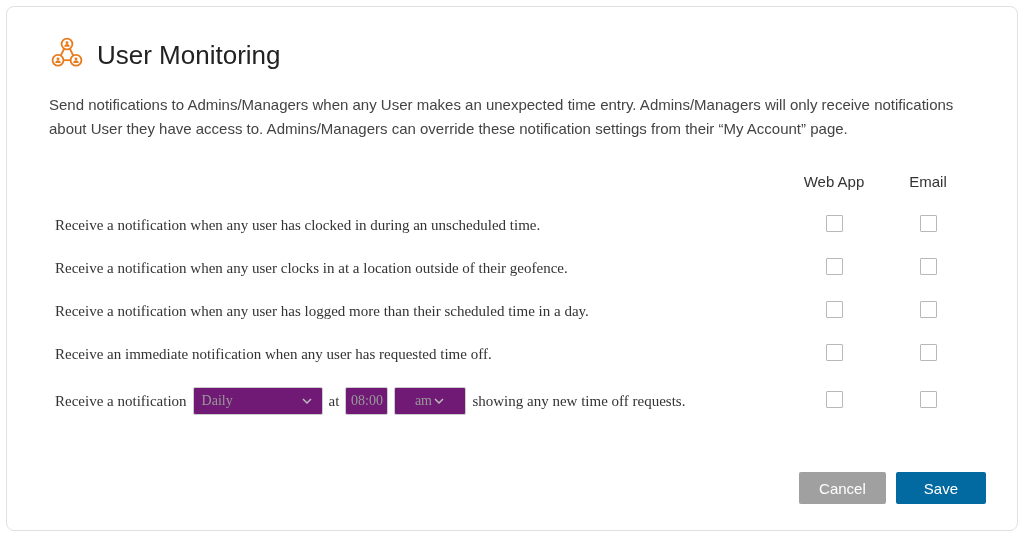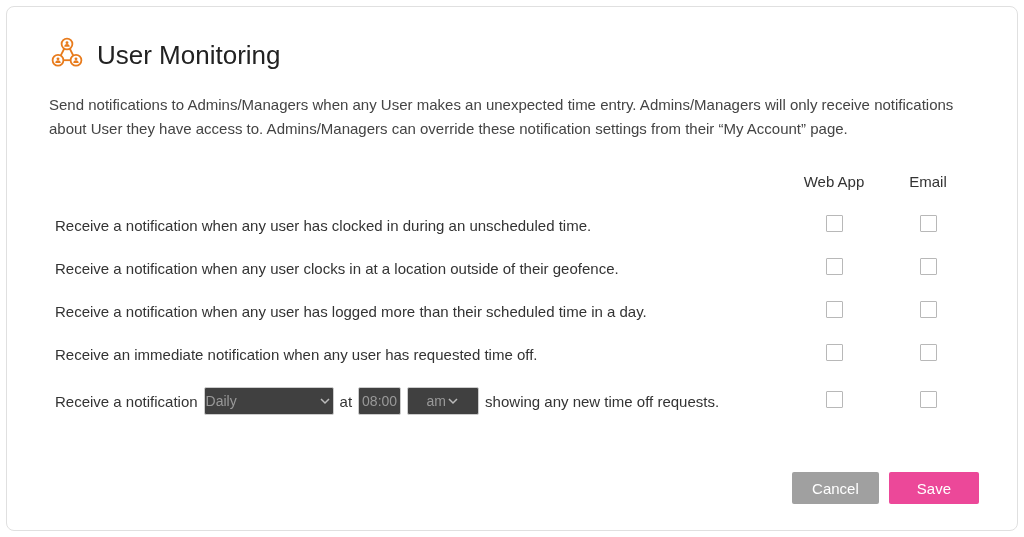--- a/index.html
+++ b/index.html
@@ -60,74 +60,75 @@
     }
     .label-col {
       flex: 1;
       font-size: 15px;
       color: #333;
       padding-left: 6px;
       display: flex;
       align-items: center;
       flex-wrap: wrap;
       gap: 6px;
+      font-family: Liberation Serif, serif;
     }
     .col {
       width: 94px;
       text-align: center;
     }
     .checkbox {
       width: 17px;
       height: 17px;
       border: 1px solid #b8b8b8;
       background: #fff;
       display: inline-block;
       cursor: pointer;
       border-radius: 1px;
     }
     .select-box, .time-box, .ampm-box {
       display: inline-flex;
       align-items: center;
       border: 1px solid #ccc;
-      background: #404040;
+      background: #701a75;
       height: 28px;
-      padding: 0 1px;
+      padding: 0 8px;
       color: #999;
       font-size: 14px;
       border-radius: 2px;
     }
     .select-box { width: 130px; justify-content: space-between; }
     .time-box { width: 43px; justify-content: center; }
     .ampm-box { width: 72px; justify-content: center; }
     .chev {
       width: 14px;
       height: 14px;
       display: inline-flex;
       align-items: center;
       justify-content: center;
     }
     .chev svg { width: 10px; height: 10px; }
     .footer {
       position: absolute;
-      right: 38px;
+      right: 31px;
       bottom: 26px;
       display: flex;
       gap: 10px;
     }
     .btn {
       height: 32px;
       padding: 0 20px;
       font-size: 15px;
       border: none;
       cursor: pointer;
       border-radius: 2px;
       color: #fff;
     }
     .btn-cancel { background: #a0a0a0; }
-    .btn-save { background: #ec4899; padding: 0 28px; }
+    .btn-save { background: #0369a1; padding: 0 28px; }
   </style>
 </head>
 <body>
 
 <div class="panel">
 
   <div class="header">
     <span class="header-icon">
       <svg viewBox="0 0 40 40">
         <g fill="none" stroke="#e87b1c" stroke-width="2">

